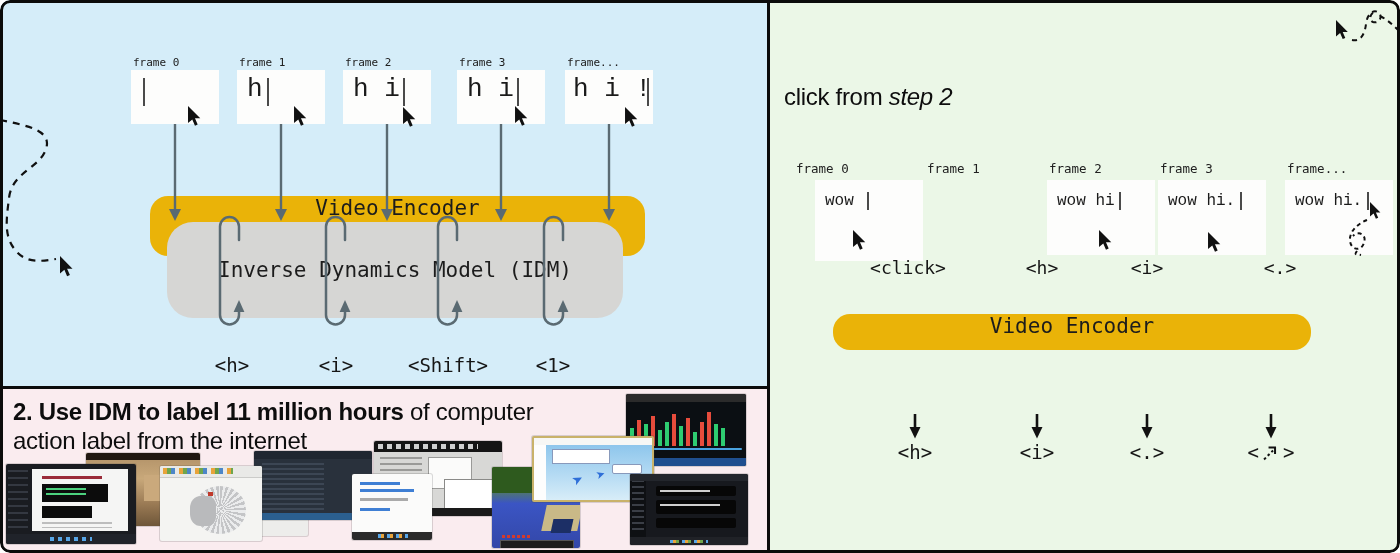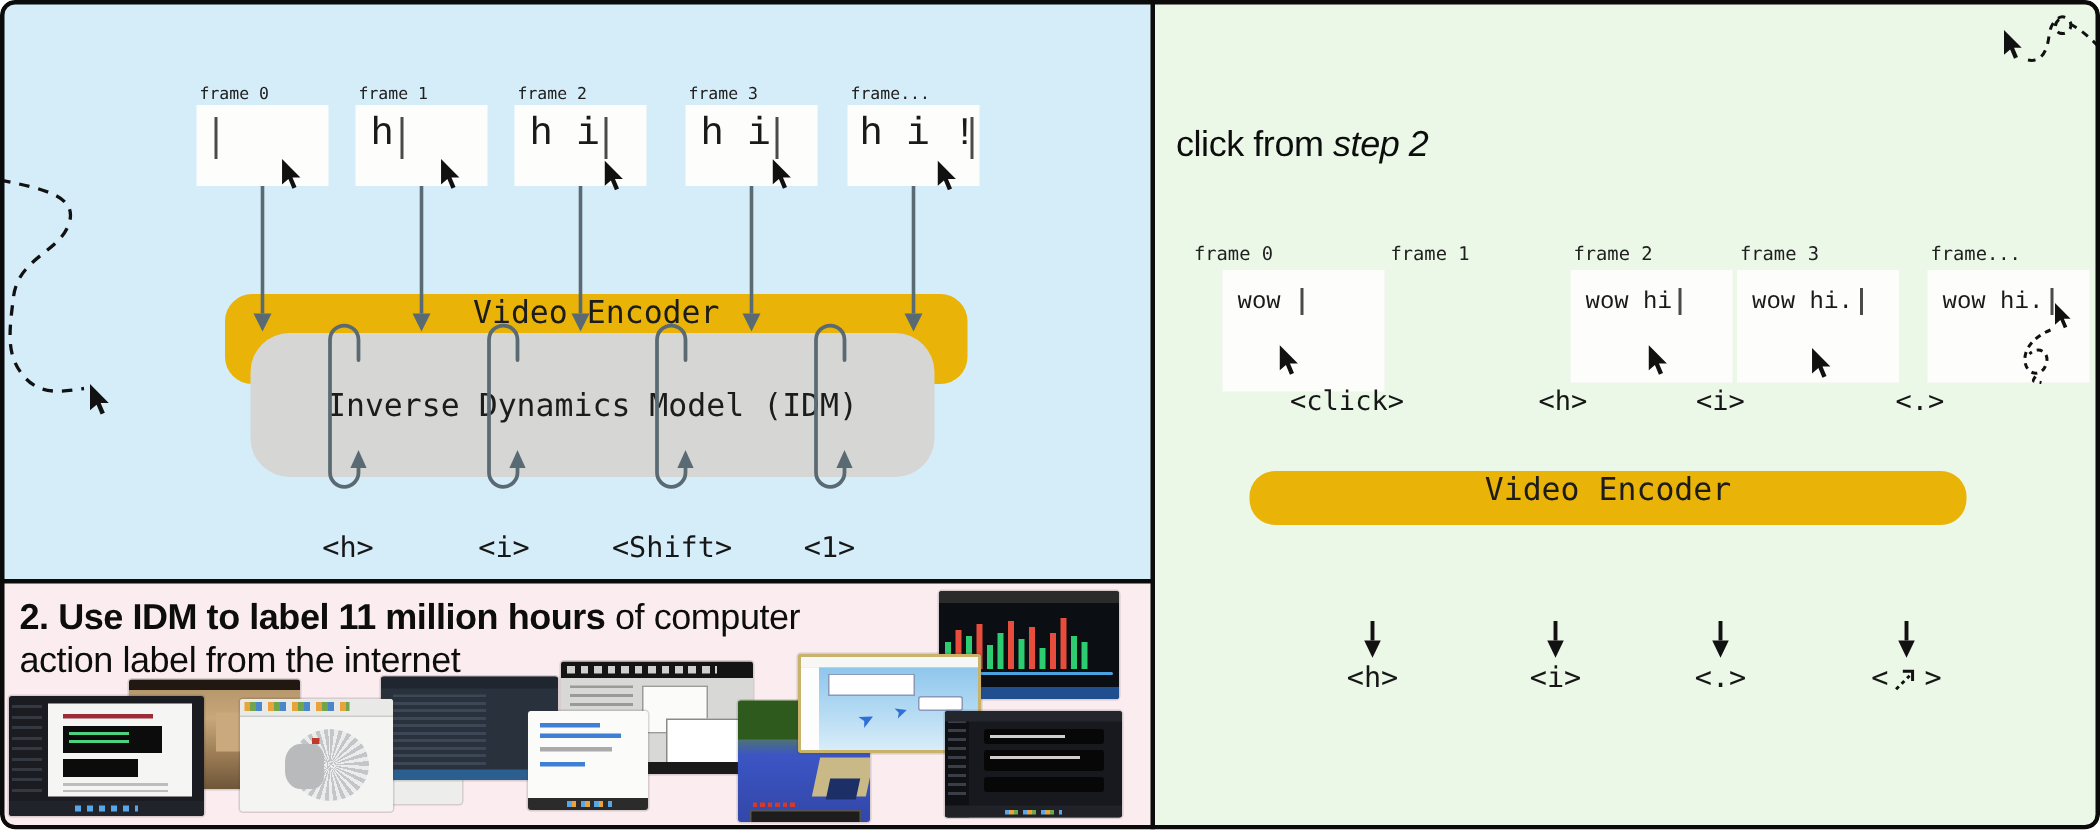--- a/index.html
+++ b/index.html
@@ -297,21 +297,21 @@
     <div class="frame-box" style="left:515px;top:180px;width:108px;height:75px;">
       <span class="typed" style="position:absolute;left:10px;top:12px;font-size:16px;">wow hi.</span>
       <span class="caret abs" style="left:80px;top:12px;height:18px;"></span>
       <svg class="abs" style="left:54px;top:14px;" width="56" height="62" viewBox="0 0 56 62">
         <path d="M28,26 C18,30 10,38 11,47 C12,56 22,58 25,49 C28,41 20,36 14,42" fill="none" stroke="#111" stroke-width="2" stroke-dasharray="4 3.5"></path>
         <path d="M18,57 C15,61 17,60 22,61" fill="none" stroke="#111" stroke-width="2" stroke-dasharray="4 3.5"></path>
         <polygon points="0,0 0,14.5 3.6,11.4 5.9,16.8 8.2,15.8 5.9,10.5 10.4,10.5" transform="translate(31,8)" fill="#111"></polygon>
       </svg>
     </div>
 
-    <div class="actlabel" style="left:128px;top:257px;text-align:center;">&lt;click&gt;</div>
+    <div class="actlabel" style="left:138px;top:257px;text-align:center;">&lt;click&gt;</div>
     <div class="actlabel" style="left:272px;top:257px;">&lt;h&gt;</div>
     <div class="actlabel" style="left:377px;top:257px;">&lt;i&gt;</div>
     <div class="actlabel" style="left:510px;top:257px;">&lt;.&gt;</div>
 
     <div class="encoder" style="left:63px;top:283px;width:478px;height:36px;border-radius:17px;">
       <span class="boxlabel">Video Encoder</span>
     </div>
 
     <svg class="abs" style="left:138px;top:414px;" width="14" height="25">
         <line x1="7" y1="0" x2="7" y2="13" stroke="#111" stroke-width="2.6"></line>

